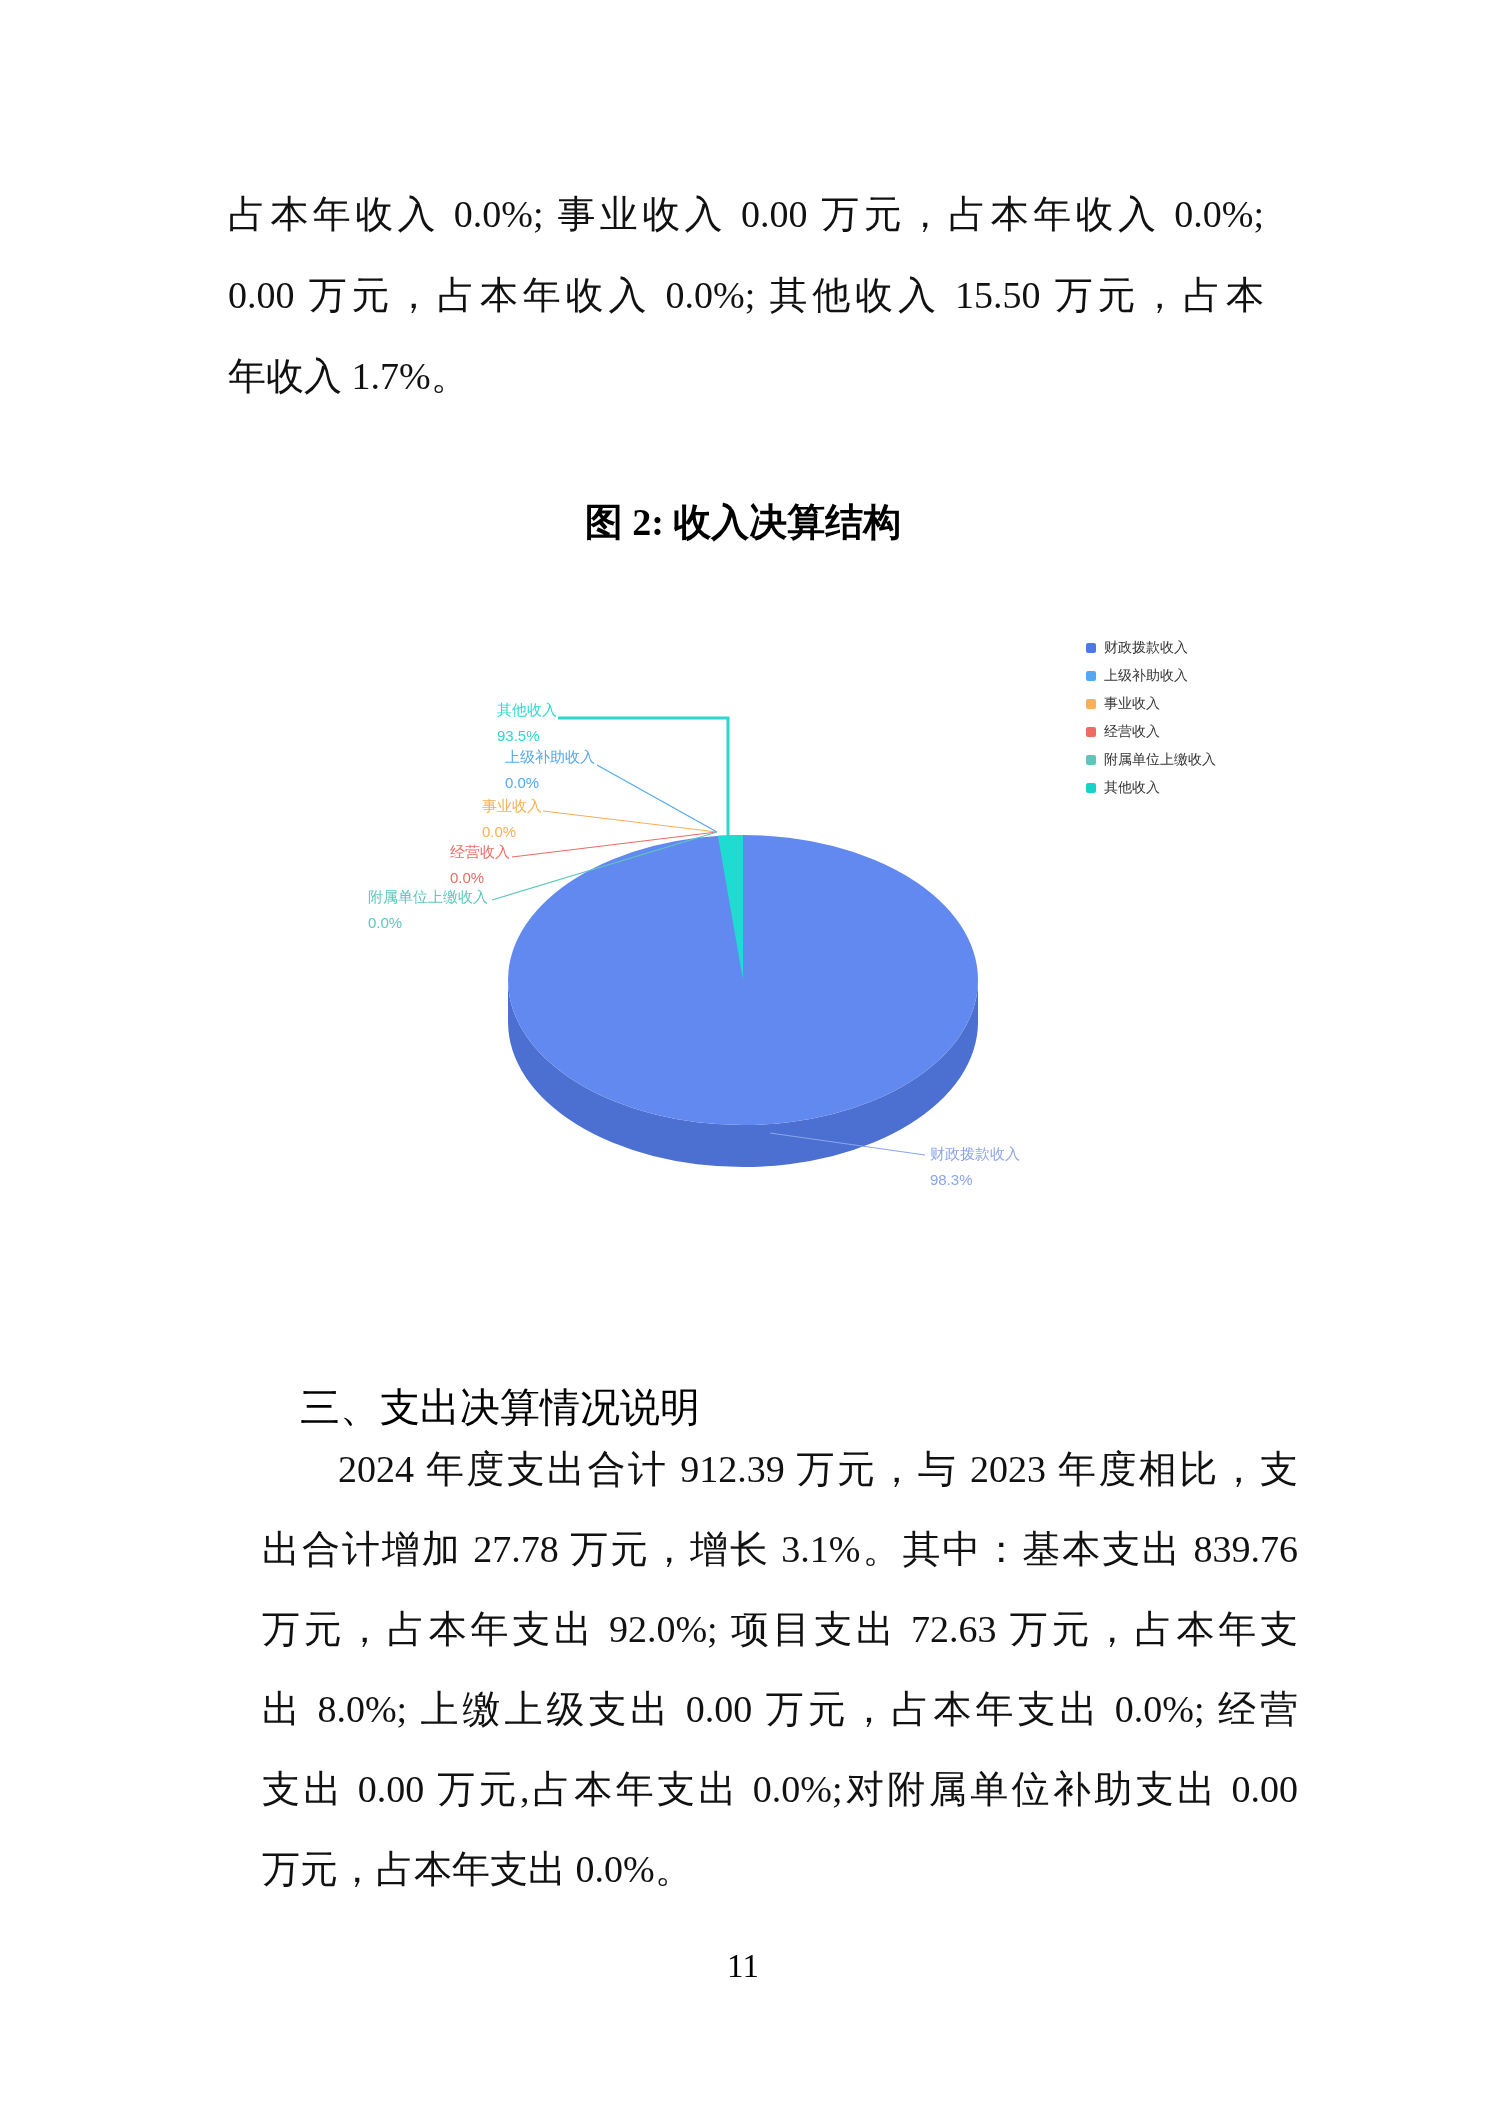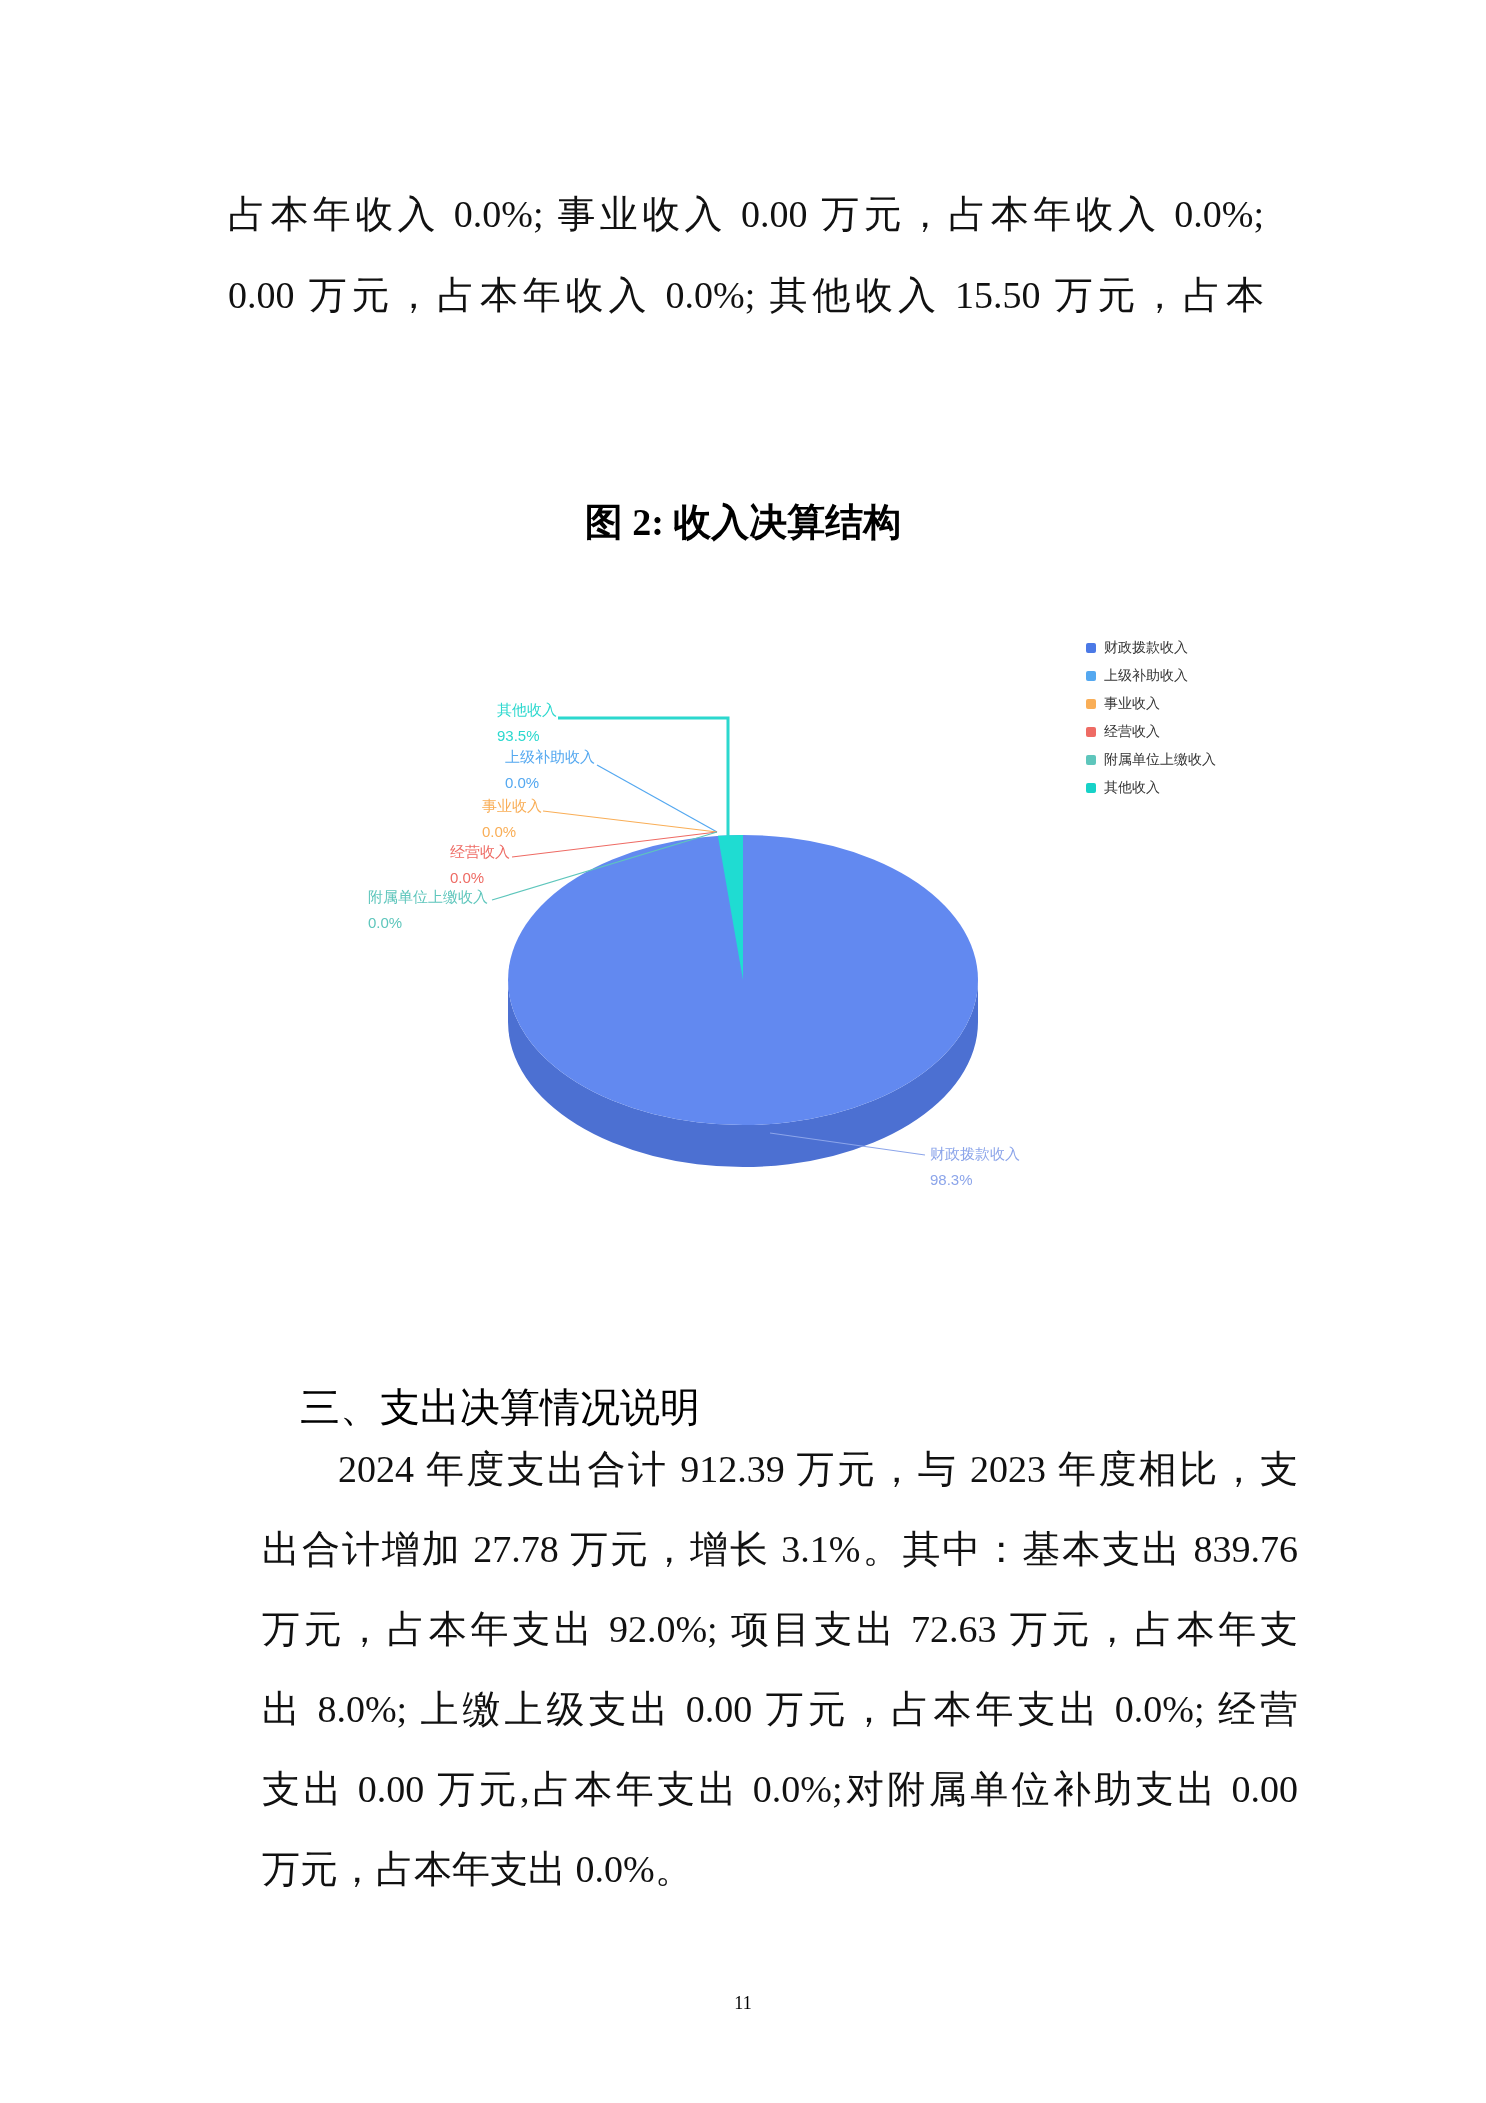--- a/index.html
+++ b/index.html
@@ -14,30 +14,31 @@
   .caption{position:absolute;top:497px;left:0;width:100%;text-align:center;font-size:38px;color:#000;font-weight:bold;}
   .heading{position:absolute;left:300px;top:1380px;font-size:40px;font-weight:normal;
            font-family:"Liberation Sans","DejaVu Sans",sans-serif;color:#000;}
   .chart{position:absolute;left:0;top:592px;width:1362px;height:660px;}
   .chart svg{position:absolute;left:0;top:0;}
   .legend{position:absolute;left:1086px;top:42px;margin:0;padding:0;list-style:none;}
   .legend-item{display:flex;align-items:center;height:28px;
                font:14px "Liberation Sans","DejaVu Sans",sans-serif;color:#333;}
   .swatch{width:10px;height:10px;border-radius:2px;margin-right:8px;flex:0 0 auto;}
   .callout{position:absolute;font:15px/26px "Liberation Sans","DejaVu Sans",sans-serif;white-space:nowrap;}
-  .pagenum{position:absolute;top:1948px;left:0;width:100%;text-align:center;font-size:18px;color:#000;margin-top:45px;}
+  .pagenum{position:absolute;top:1948px;left:0;width:100%;text-align:center;font-size:33px;color:#000;}
 </style>
 </head>
 <body>
 
 <div class="page">
 
   <div class="para para1">
     <div class="tline just">占本年收入 0.0%; 事业收入 0.00 万元，占本年收入 0.0%;</div>
     <div class="tline just">0.00 万元，占本年收入 0.0%; 其他收入 15.50 万元，占本</div>
+    <div class="tline">年收入 1.7%。</div>
   </div>
 
   <div class="caption">图 2: 收入决算结构</div>
 
   <div class="chart">
     <svg width="1486" height="660" viewBox="0 0 1486 660">
         <path d="M 508,388 L 508,430 A 235,145 0 0 0 978,430 L 978,388 A 235,145 0 0 1 508,388 Z" fill="#4C70D2"></path>
         <ellipse cx="743" cy="388" rx="235" ry="145" fill="#6289F0"></ellipse>
         <path d="M 743,388 L 717.9,243.8 A 235,145 0 0 1 743.0,243.0 Z" fill="#1FDCD2"></path>
         <polyline points="558,126 728,126 728,244" fill="none" stroke="#2BD8CE" stroke-width="3"></polyline>

